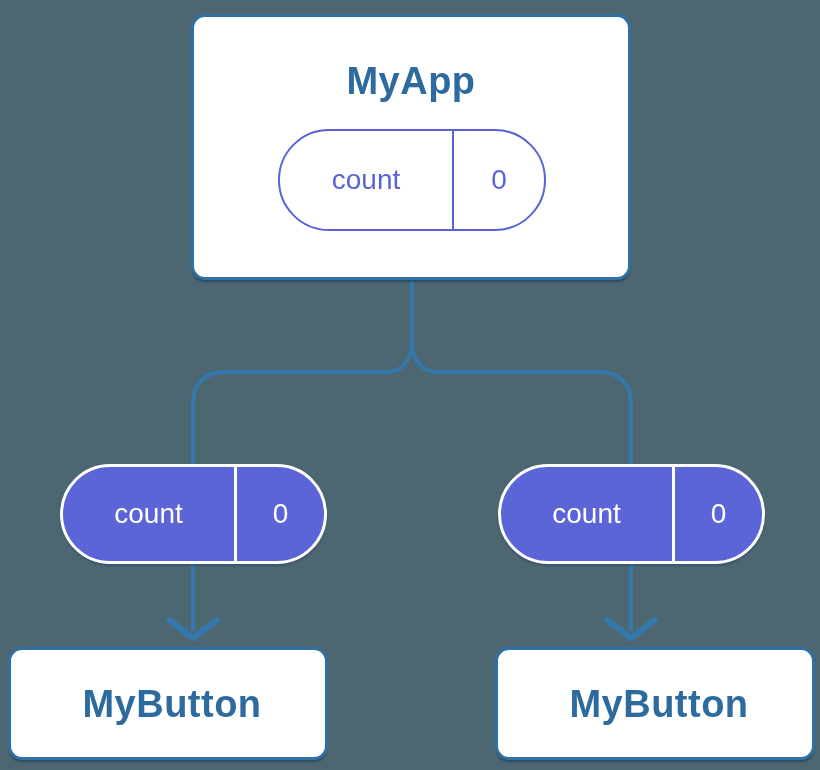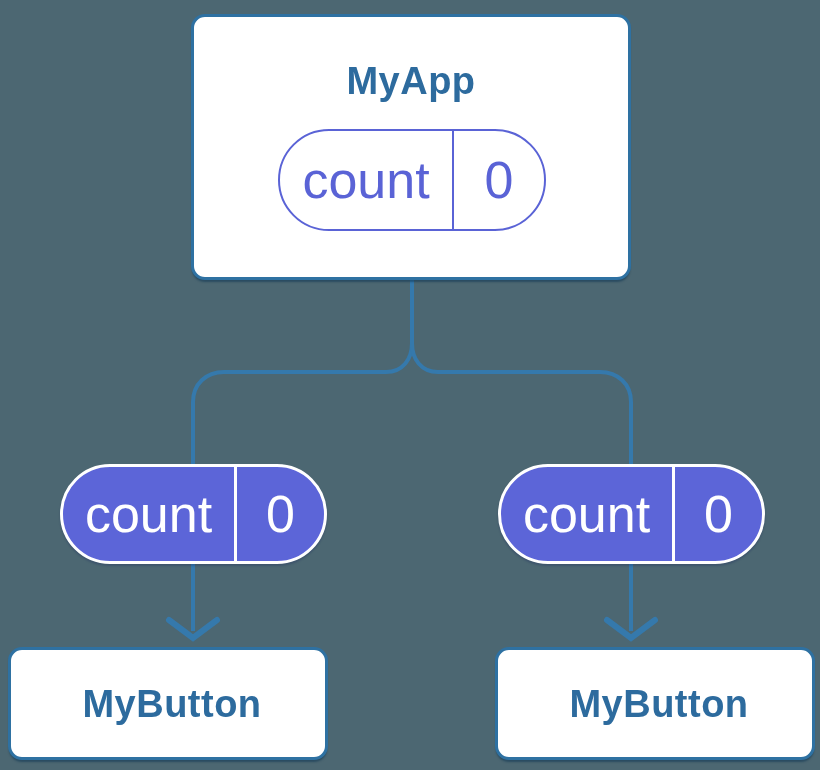--- a/index.html
+++ b/index.html
@@ -67,21 +67,21 @@
     position:absolute;left:8px;right:0;top:50%;
     transform:translateY(-50%);
   }
 
   .pill{
     position:absolute;
     display:flex;
     align-items:stretch;
     border-radius:51px;
     box-sizing:border-box;
-    font-size:52px;
+    font-size:28px;
     overflow:hidden;
   }
   .pill-outline{
     left:84px;top:112px;
     width:268px;height:102px;
     background:var(--white);
     border:2px solid var(--purple-line);
     color:var(--purple-line);
   }
   .pill-solid{

